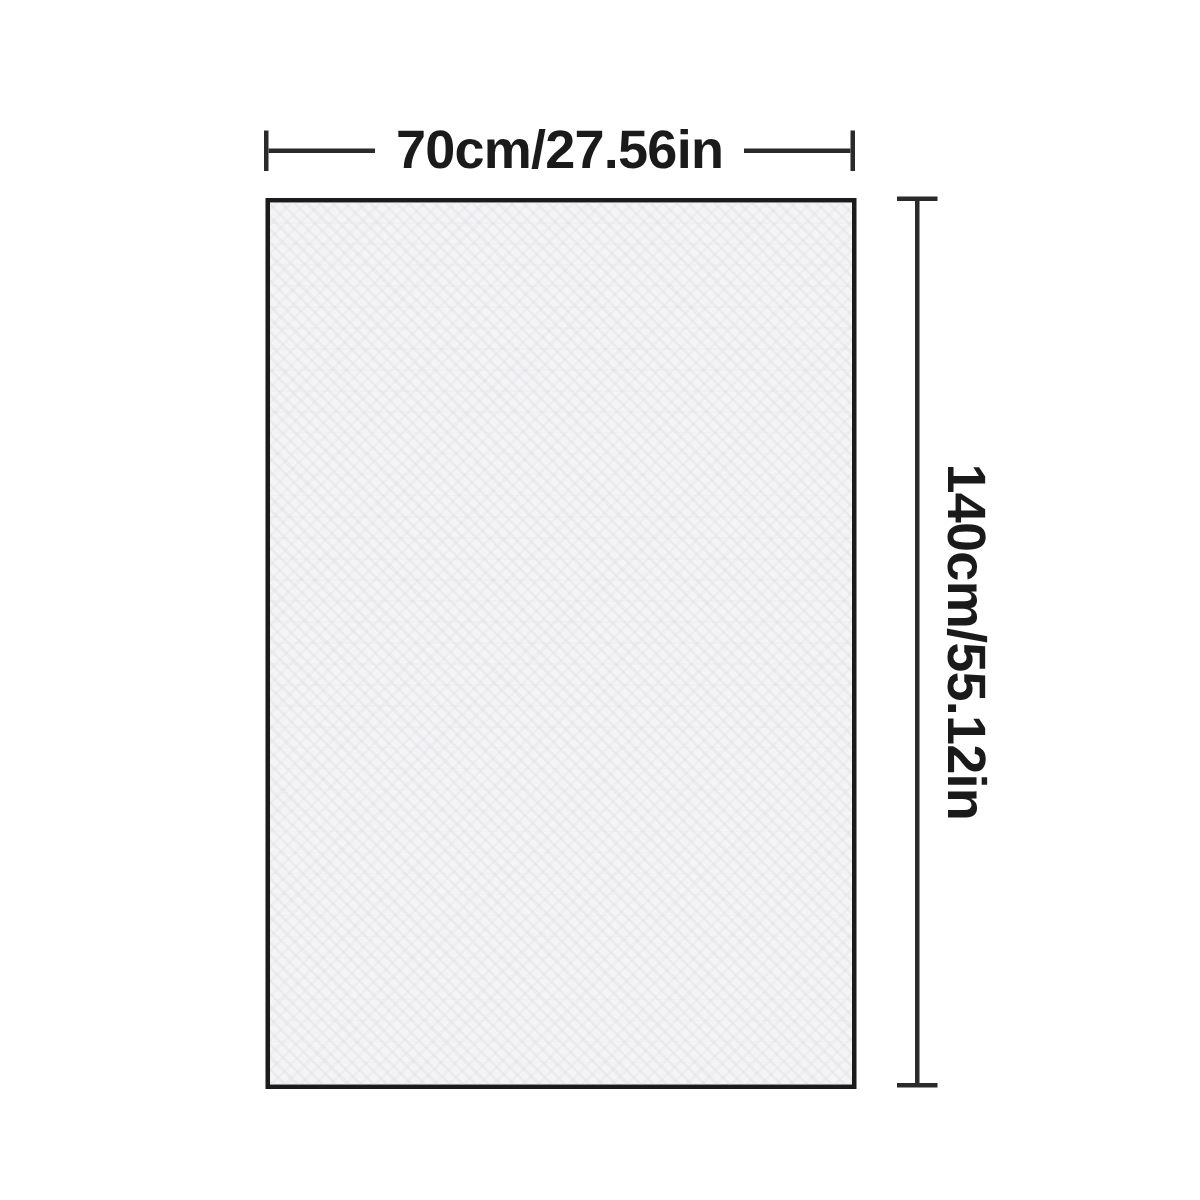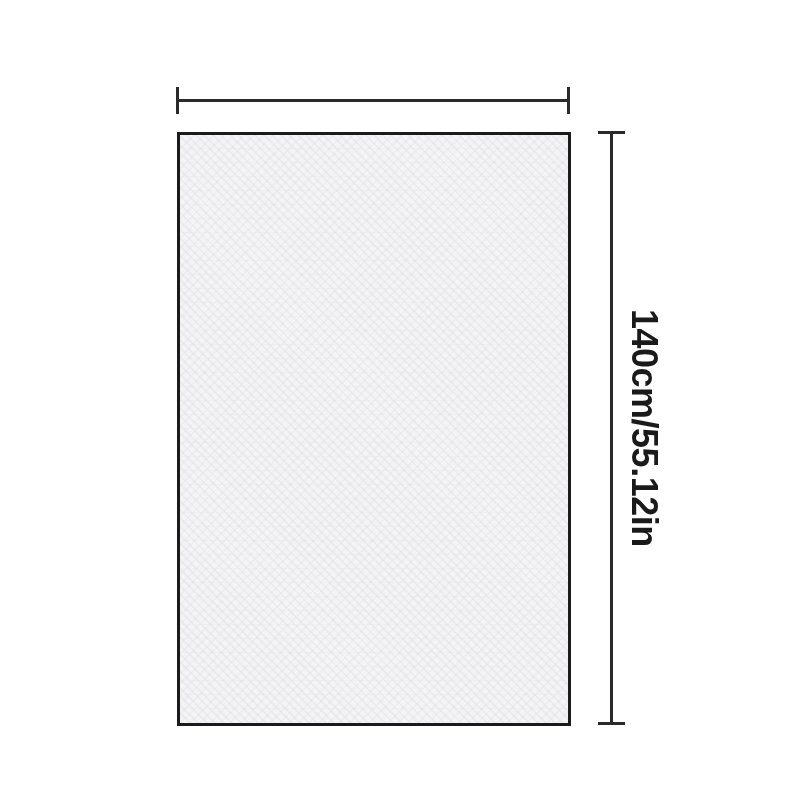--- a/index.html
+++ b/index.html
@@ -96,20 +96,21 @@
   }
 </style>
 </head>
 <body>
 
 <div class="stage">
 
   <div class="dim-h">
     <div class="end-tick"></div>
     <div class="seg"></div>
+    <div class="dim-label">70cm/27.56in</div>
     <div class="seg"></div>
     <div class="end-tick"></div>
   </div>
 
   <div class="panel">
     <div class="weave"></div>
     <svg class="noise" xmlns="http://www.w3.org/2000/svg">
       <filter id="fabricNoise">
         <feTurbulence type="fractalNoise" baseFrequency="0.38" numOctaves="3" seed="7" result="n"></feTurbulence>
         <feColorMatrix in="n" type="matrix" values="0 0 0 0 0.84

